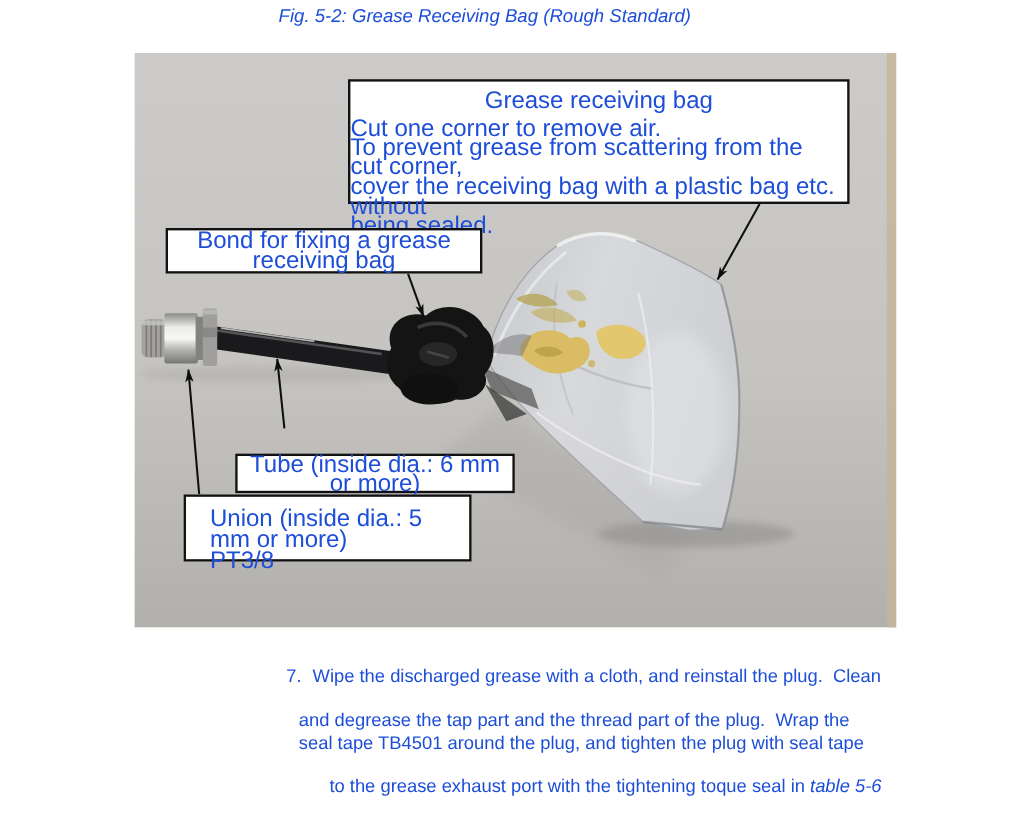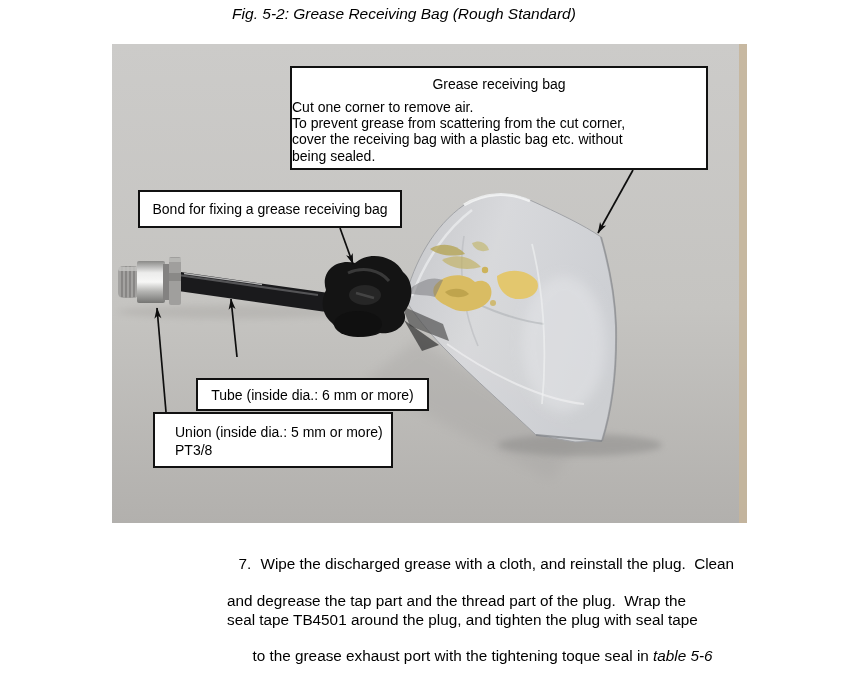--- a/index.html
+++ b/index.html
@@ -1,37 +1,37 @@
 <!DOCTYPE html>
 <html><head>
 <meta charset="utf-8">
 <style>
   html,body { margin:0; padding:0; background:#ffffff; }
   .page {
     position:relative; width:858px; height:700px; background:#ffffff;
-    font-family:"Liberation Sans","DejaVu Sans",sans-serif; color:#000000;
+    font-family:"Liberation Sans","DejaVu Sans",sans-serif; color:#1d4ed8;
     overflow:hidden;
   }
   .fig-title {
     position:absolute; left:404px; top:5px; transform:translateX(-50%);
     font-size:15.5px; font-style:italic; white-space:nowrap;
   }
   .photo { position:absolute; left:112px; top:44px; width:635px; height:479px; }
   .callout {
     position:absolute; background:#ffffff; border:2px solid #111;
-    box-sizing:border-box; font-size:14px; line-height:16px;
+    box-sizing:border-box; font-size:20px; line-height:16px;
   }
   .callout.center { display:flex; align-items:center; justify-content:center; text-align:center; }
   .co-title { text-align:center; padding-top:8px; padding-bottom:7px; }
   .co-body { padding-right:6px; white-space:pre-line; line-height:16.2px; }
   .co-lines { padding:10px 6px 0 20px; line-height:17.5px; }
   .instructions { position:absolute; left:213px; top:537px; font-size:15.3px; line-height:18.4px; }
   .iline { white-space:pre; }
   .iline .num { display:inline-block; width:22px; }
-  .iline.indent { margin-left:14px; }
+  .iline.indent { margin-left:36px; }
   .it { font-style:italic; }
 </style>
 </head>
 <body>
 
 <div class="page">
 
   <div class="fig-title">Fig. 5-2: Grease Receiving Bag (Rough Standard)</div>
 
   <div class="photo">

